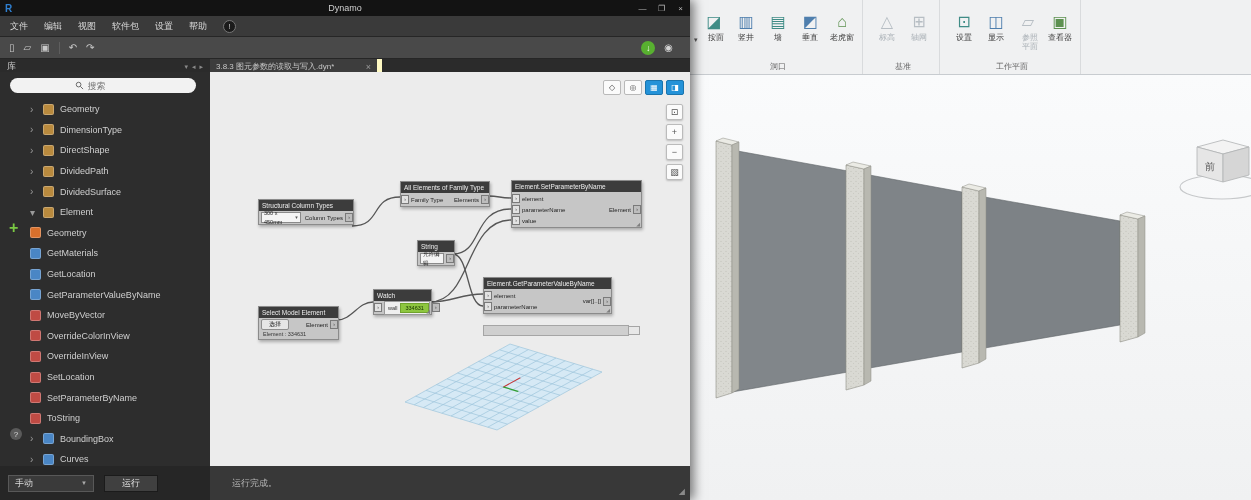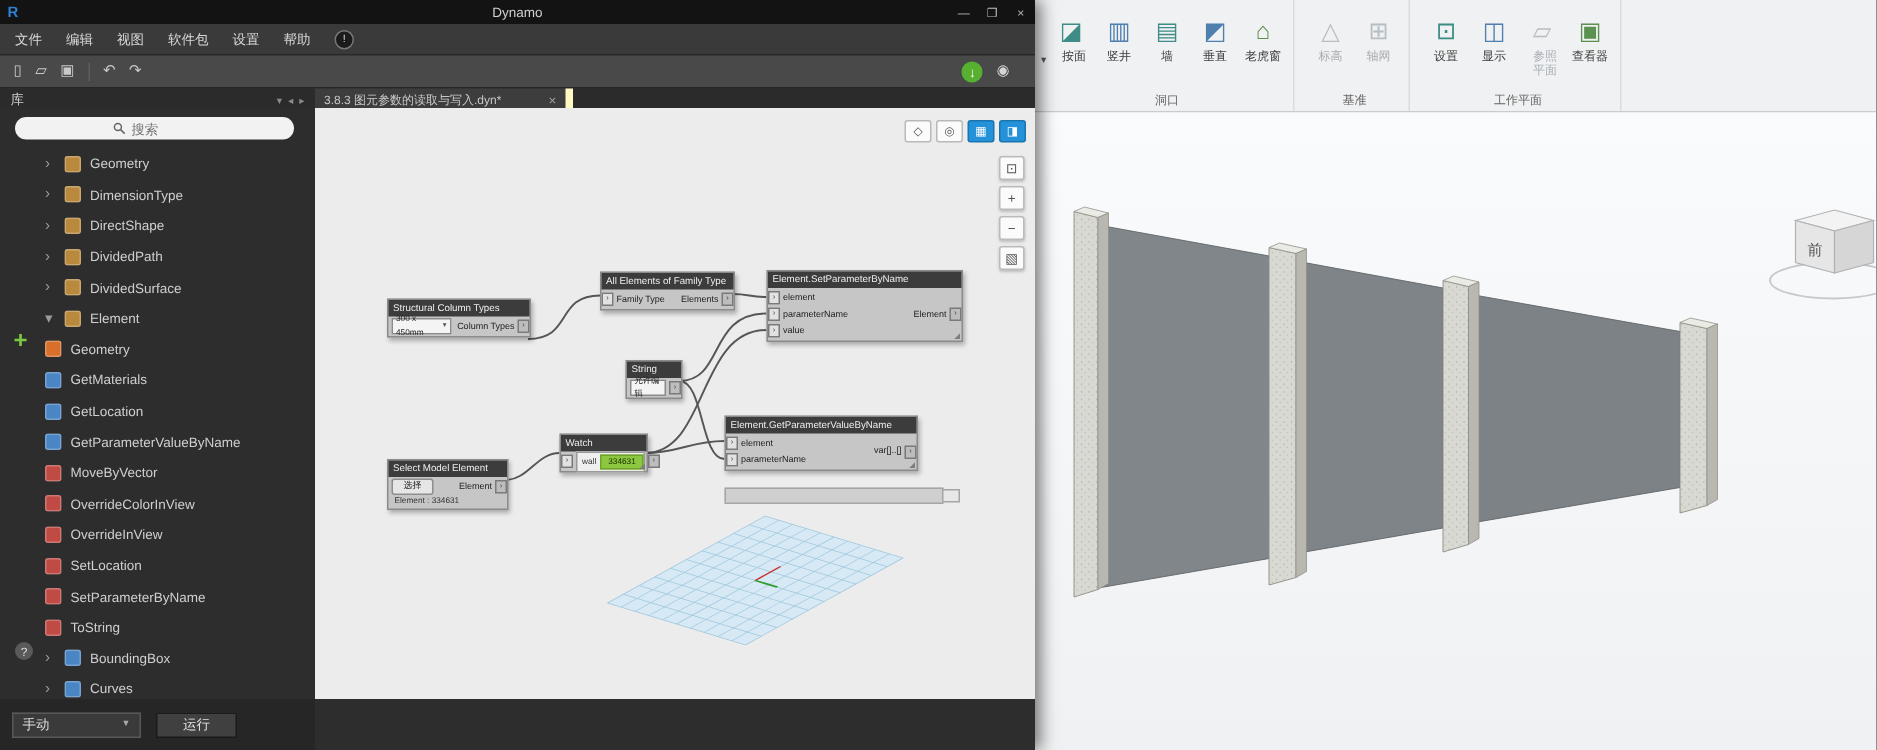--- a/index.html
+++ b/index.html
@@ -450,20 +450,24 @@
     </div>
 
     <div class="runbar">
       <div class="runbar-left">
         <span class="mode-select">
           <span>手动</span>
           <span class="mode-arrow">▼</span>
         </span>
         <span class="run-btn">运行</span>
       </div>
+      <div class="runbar-right">
+        <span>运行完成。</span>
+        <span class="resize-grip">◢</span>
+      </div>
     </div>
   </div>
 
   <div class="revit">
     <div class="ribbon">
       <span class="panel-arrow">▾</span>
 
       <div class="rgroup">
         <div class="rbuttons">
           <div class="rbtn narrow">

